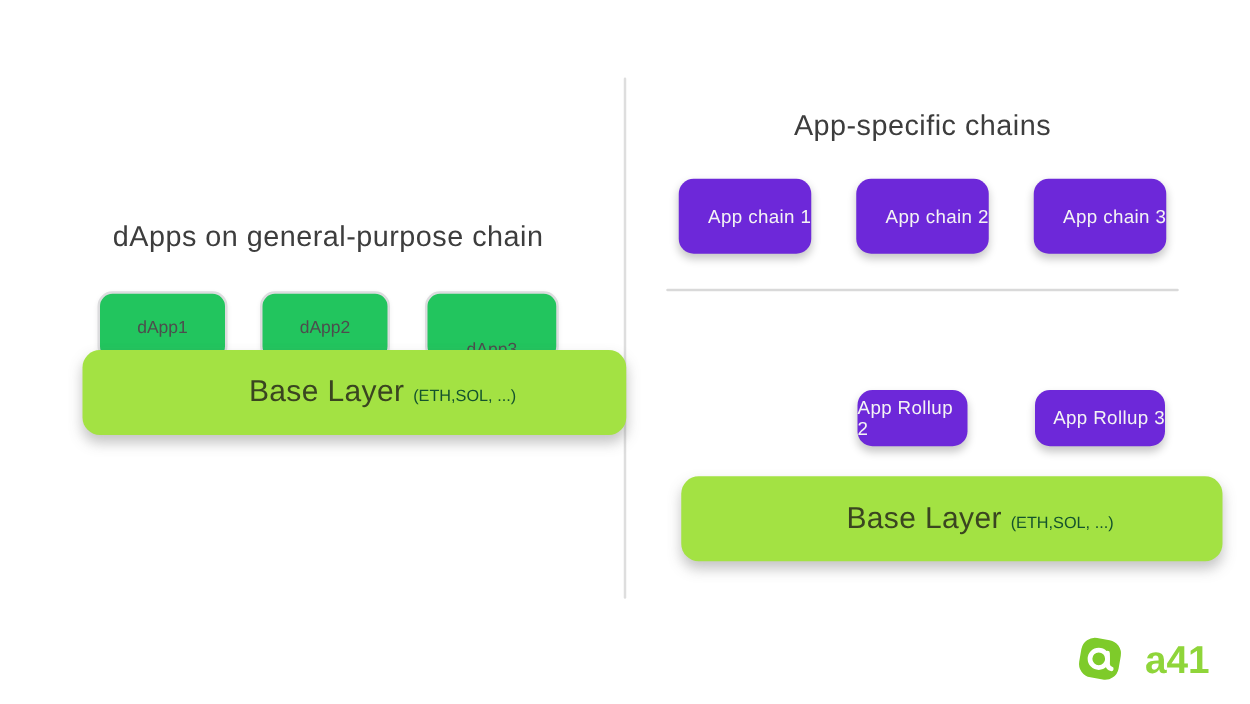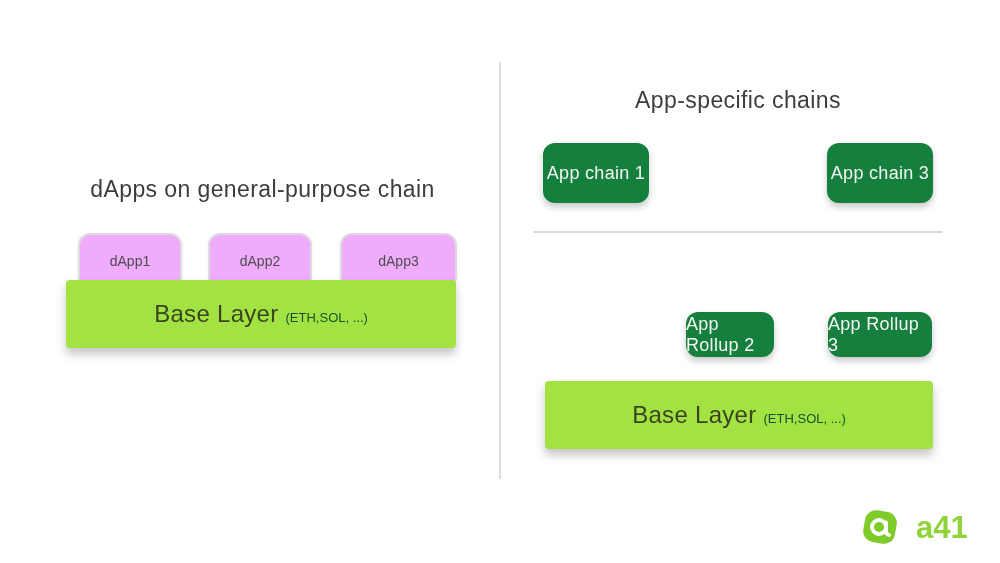--- a/index.html
+++ b/index.html
@@ -17,44 +17,45 @@
     font-size: 23px;
     letter-spacing: 0.4px;
     color: #3d3d3d;
   }
   
   .left-title { left: 40px; top: 176px; width: 445px; }
   .dapp-box {
     position: absolute;
     top: 233px;
     height: 56px;
-    background: #f0abfc;
+    background: #22c55e;
     border: 2px solid #dcdcde;
     border-radius: 12px;
     box-shadow: 0 2px 4px rgba(0,0,0,0.06);
     display: flex;
     align-items: center;
     justify-content: center;
     font-size: 14px;
     color: #4d4d4d;
     z-index: 1;
     box-sizing: border-box;
   }
   .dapp-1 { left: 78px;  width: 104px; }
   .dapp-2 { left: 208px; width: 104px; }
-  .dapp-3 { left: 340px; width: 117px; }
+  .dapp-3 { left: 340px; width: 107px; align-items: flex-end; }
   .base-layer {
     position: absolute;
     background: #a3e243;
-    border-radius: 4px;
+    border-radius: 14px;
     box-shadow: 0 6px 10px rgba(90,90,90,0.35);
     display: flex;
     align-items: baseline;
     justify-content: center;
     z-index: 2;
+    padding-left: 45px;
   }
   .base-layer-left  { left: 66px;  top: 280px; width: 390px; height: 68px; }
   .base-layer-right { left: 545px; top: 381px; width: 388px; height: 68px; }
   .base-layer-inner {
     display: flex;
     align-items: baseline;
     align-self: center;
   }
   .base-layer-label {
     font-size: 24px;
@@ -79,27 +80,27 @@
     left: 533px; top: 231px;
     width: 410px; height: 2px;
     background: #d9d9d9;
     border-radius: 2px;
   }
   
   .chains-title  { left: 538px; top: 87px;  width: 400px; }
   .rollups-title { left: 538px; top: 261px; width: 400px; }
   .gray-box {
     position: absolute;
-    background: #15803d;
+    background: #6d28d9;
     border-radius: 12px;
     box-shadow: 0 4px 7px rgba(0,0,0,0.22);
     display: flex;
     align-items: center;
-    justify-content: center;
-    font-size: 18px;
+    justify-content: flex-end;
+    font-size: 15px;
     color: #f4f4f4;
     letter-spacing: 0.3px;
   }
   .chain-box  { top: 143px; height: 60px; }
   .rollup-box { top: 312px; height: 45px; }
   .col-1 { left: 543px; width: 106px; }
   .col-2 { left: 685px; width: 106px; }
   .col-3 { left: 827px; width: 106px; }
   .rollup-box.col-1 { left: 545px; width: 103px; }
   .rollup-box.col-2 { left: 686px; width: 88px; }
@@ -145,20 +146,23 @@
   </div>
 
   <div class="v-divider"></div>
   <div class="h-divider"></div>
 
   <div class="section-title chains-title">App-specific chains</div>
 
   <div class="gray-box chain-box col-1">
     <span>App chain 1</span>
   </div>
+  <div class="gray-box chain-box col-2">
+    <span>App chain 2</span>
+  </div>
   <div class="gray-box chain-box col-3">
     <span>App chain 3</span>
   </div>
 
 
   <div class="gray-box rollup-box col-2">
     <span>App Rollup 2</span>
   </div>
   <div class="gray-box rollup-box col-3">
     <span>App Rollup 3</span>

